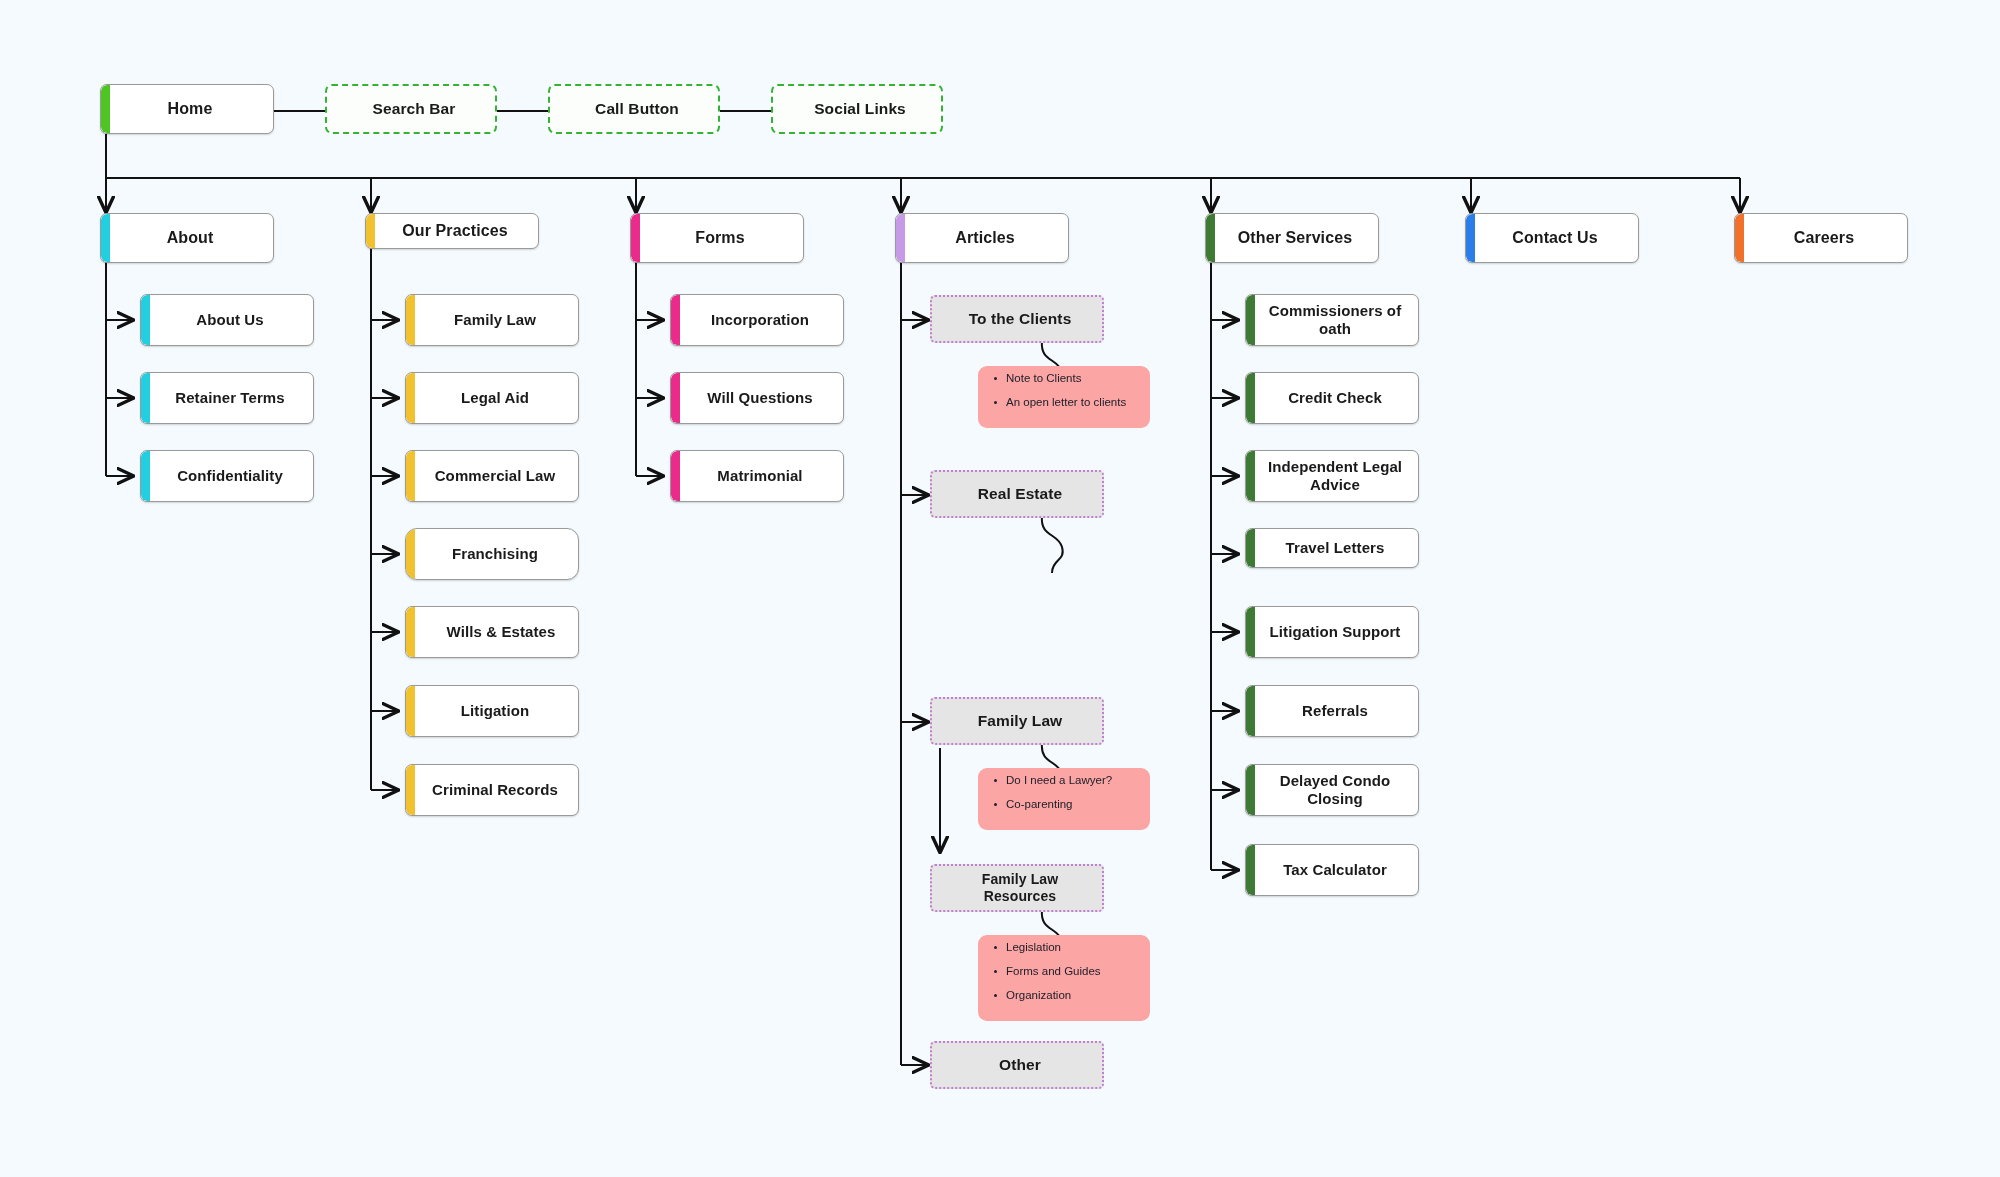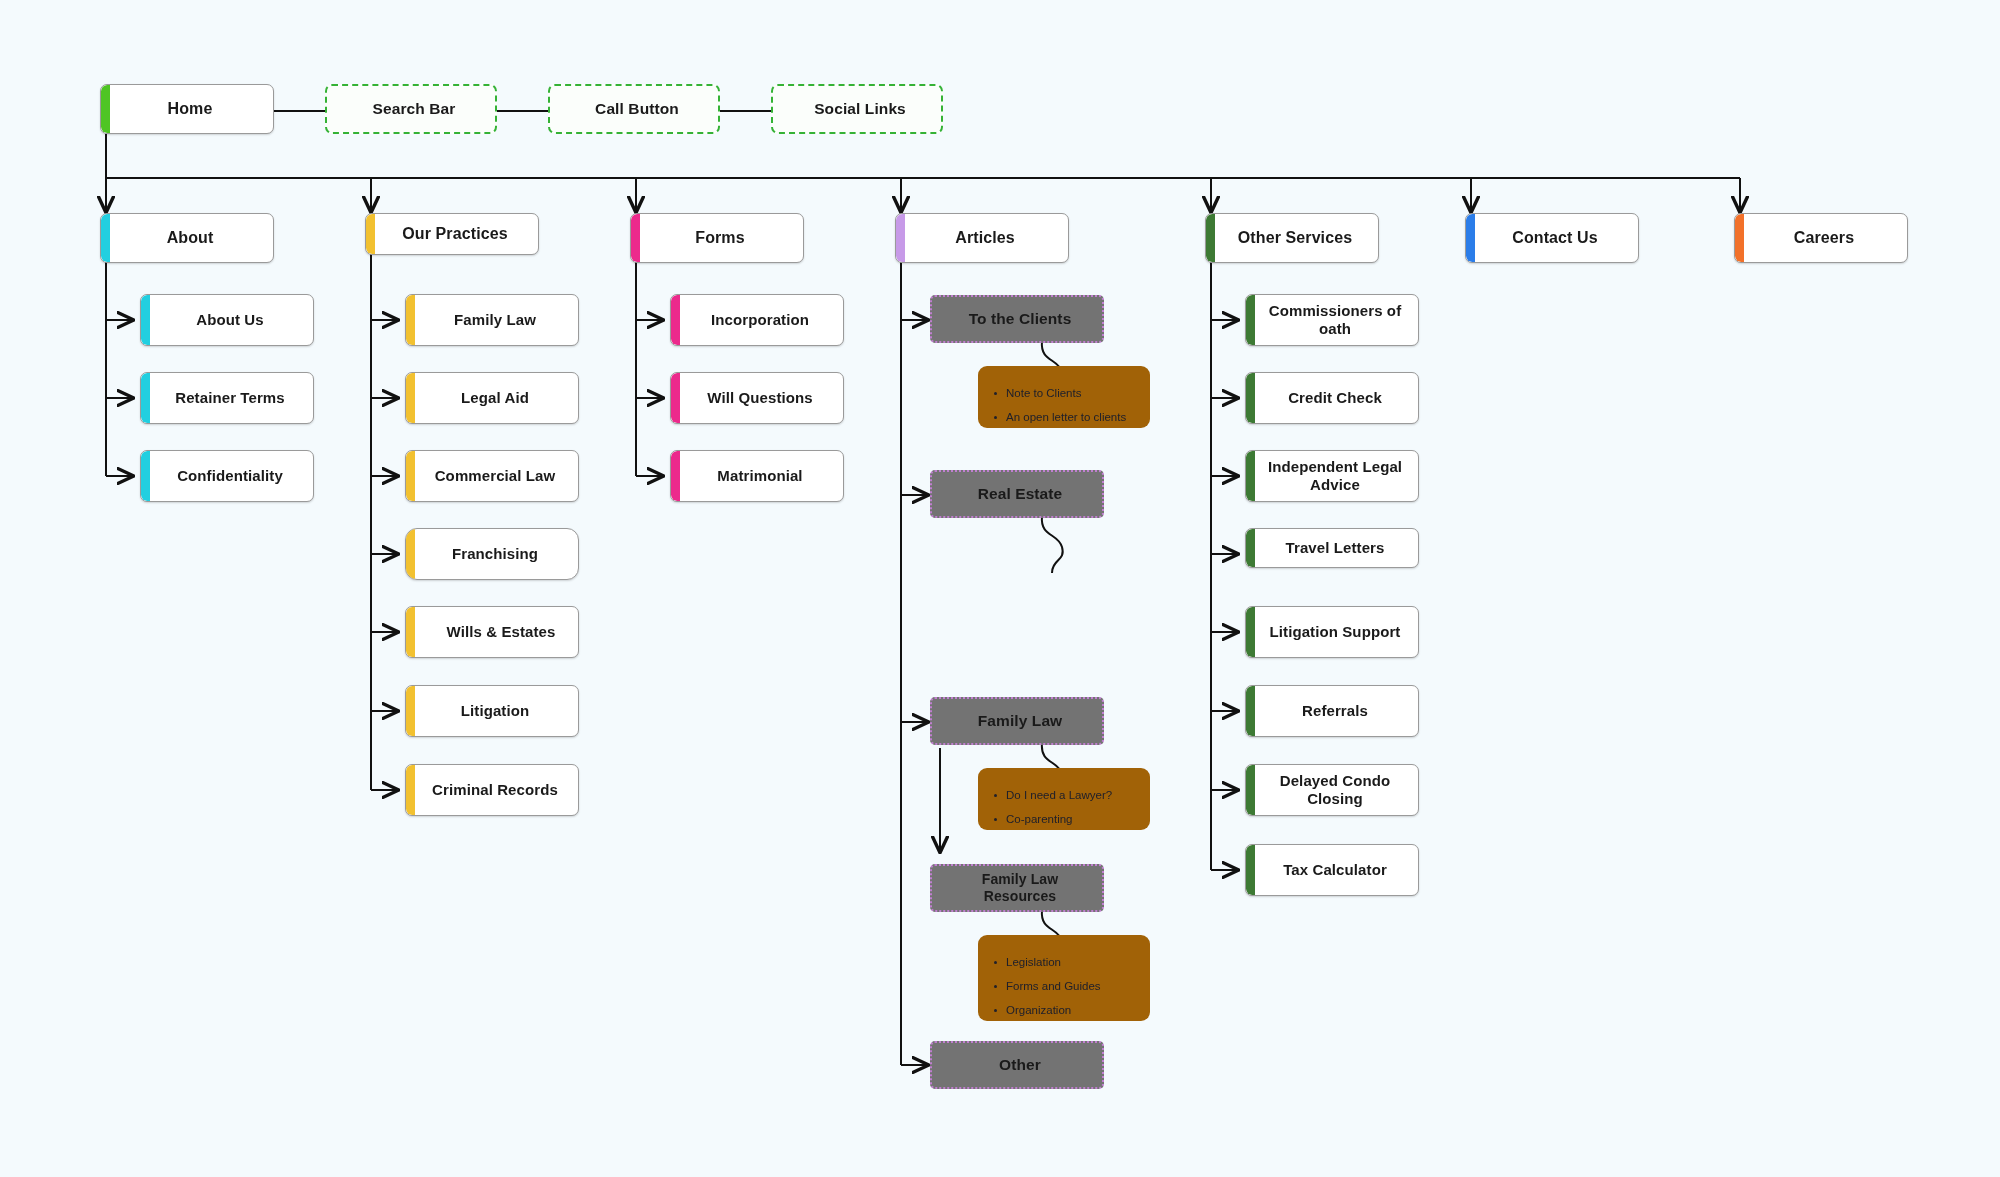--- a/index.html
+++ b/index.html
@@ -43,33 +43,33 @@
   .dashed-green{
     border:2.2px dashed #35b235;
     background:#fbfefb;
     box-shadow:none;
     font-weight:700;
     color:#1a1a1a;
   }
   
   .dotted-purple{
     border:2.6px dotted #c07fd0;
-    background:#737373;
+    background:#e5e5e5;
     box-shadow:none;
     border-radius:5px;
     font-weight:700;
   }
 
   
   .note{
     position:absolute;
     box-sizing:border-box;
-    background:#a16207;
+    background:#fca5a5;
     border-radius:9px;
-    padding:20px 16px 14px 14px;
+    padding:5px 16px 14px 14px;
   }
   .note ul{margin:0;padding:0;list-style:none;}
   .note li{
     position:relative;
     font-size:11.5px;
     font-weight:500;
     color:#20202a;
     line-height:1.32;
     padding-left:14px;
     margin-bottom:9px;
@@ -167,21 +167,21 @@
     <span class="lbl">Call Button</span>
   </div>
   <div class="node dashed-green" style="left:771px;top:84px;width:172px;height:50px;">
     <span class="lbl">Social Links</span>
   </div>
 
   <div class="node lvl1" style="left:100px;top:213px;width:174px;height:50px;">
     <span class="accent" style="background:#22cfe0;"></span>
     <span class="lbl">About</span>
   </div>
-  <div class="node lvl1" style="left:365px;top:213px;width:174px;height:42px;">
+  <div class="node lvl1" style="left:365px;top:213px;width:174px;height:36px;">
     <span class="accent" style="background:#f2c130;"></span>
     <span class="lbl">Our Practices</span>
   </div>
   <div class="node lvl1" style="left:630px;top:213px;width:174px;height:50px;">
     <span class="accent" style="background:#ec2a8c;"></span>
     <span class="lbl">Forms</span>
   </div>
   <div class="node lvl1" style="left:895px;top:213px;width:174px;height:50px;">
     <span class="accent" style="background:#c79ae8;"></span>
     <span class="lbl">Articles</span>

